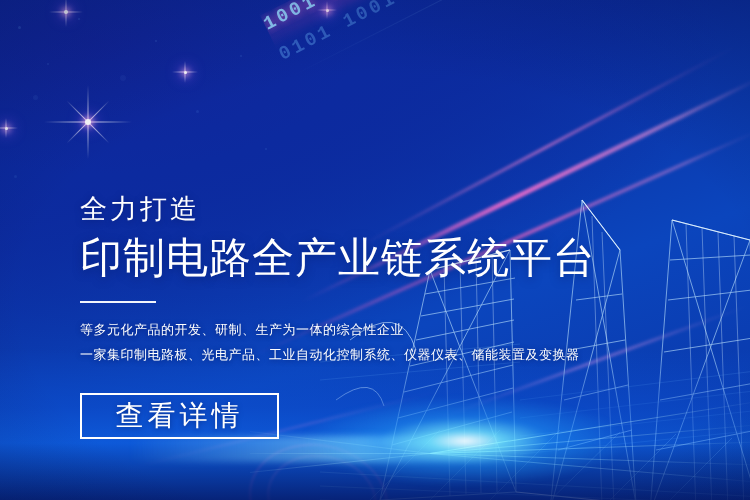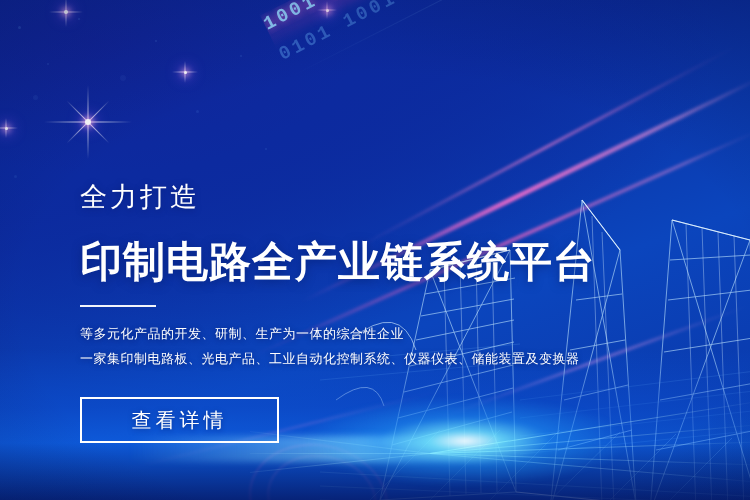--- a/index.html
+++ b/index.html
@@ -93,47 +93,47 @@
     filter:blur(3px);
   }
   .rays{position:absolute;left:250px;bottom:0;width:500px;height:160px;overflow:hidden;}
   .ray{
     position:absolute;left:180px;bottom:46px;height:1px;width:340px;
     background:linear-gradient(90deg,rgba(190,245,255,.85),rgba(110,200,255,0));
     transform-origin:0 50%;
   }
 
   
-  .content{position:absolute;left:80px;top:184px;width:620px;}
+  .content{position:absolute;left:80px;top:196px;width:620px;}
   .eyebrow{
     font-size:27px;line-height:1;font-weight:400;color:#ffffff;
     letter-spacing:3px;text-shadow:0 1px 6px rgba(0,20,90,.5);
   }
   .headline{
-    margin-top:30px;
-    font-size:42px;line-height:1;font-weight:700;color:#ffffff;
+    margin-top:14px;
+    font-size:42px;line-height:1;font-weight:400;color:#ffffff;
     letter-spacing:1px;
     text-shadow:0 2px 10px rgba(0,25,100,.55);
   }
   .divider{
     margin-top:22px;width:76px;height:2px;background:#ffffff;opacity:.95;
   }
   .desc{
     margin-top:14px;
     font-size:13px;line-height:25px;color:#ffffff;letter-spacing:.5px;
     text-shadow:0 1px 5px rgba(0,20,90,.65);
   }
   .desc div{white-space:nowrap;}
   .cta{
     margin-top:26px;
     width:199px;height:46px;
     border:2px solid #ffffff;
     background:transparent;
     color:#ffffff;
-    font-size:20px;letter-spacing:4px;
+    font-size:28px;letter-spacing:4px;
     font-family:"Liberation Sans","DejaVu Sans",sans-serif;
     cursor:pointer;
     display:flex;align-items:center;justify-content:center;
     text-shadow:0 1px 5px rgba(0,20,90,.5);
   }
 </style>
 </head>
 <body>
 
 <div class="stage">

